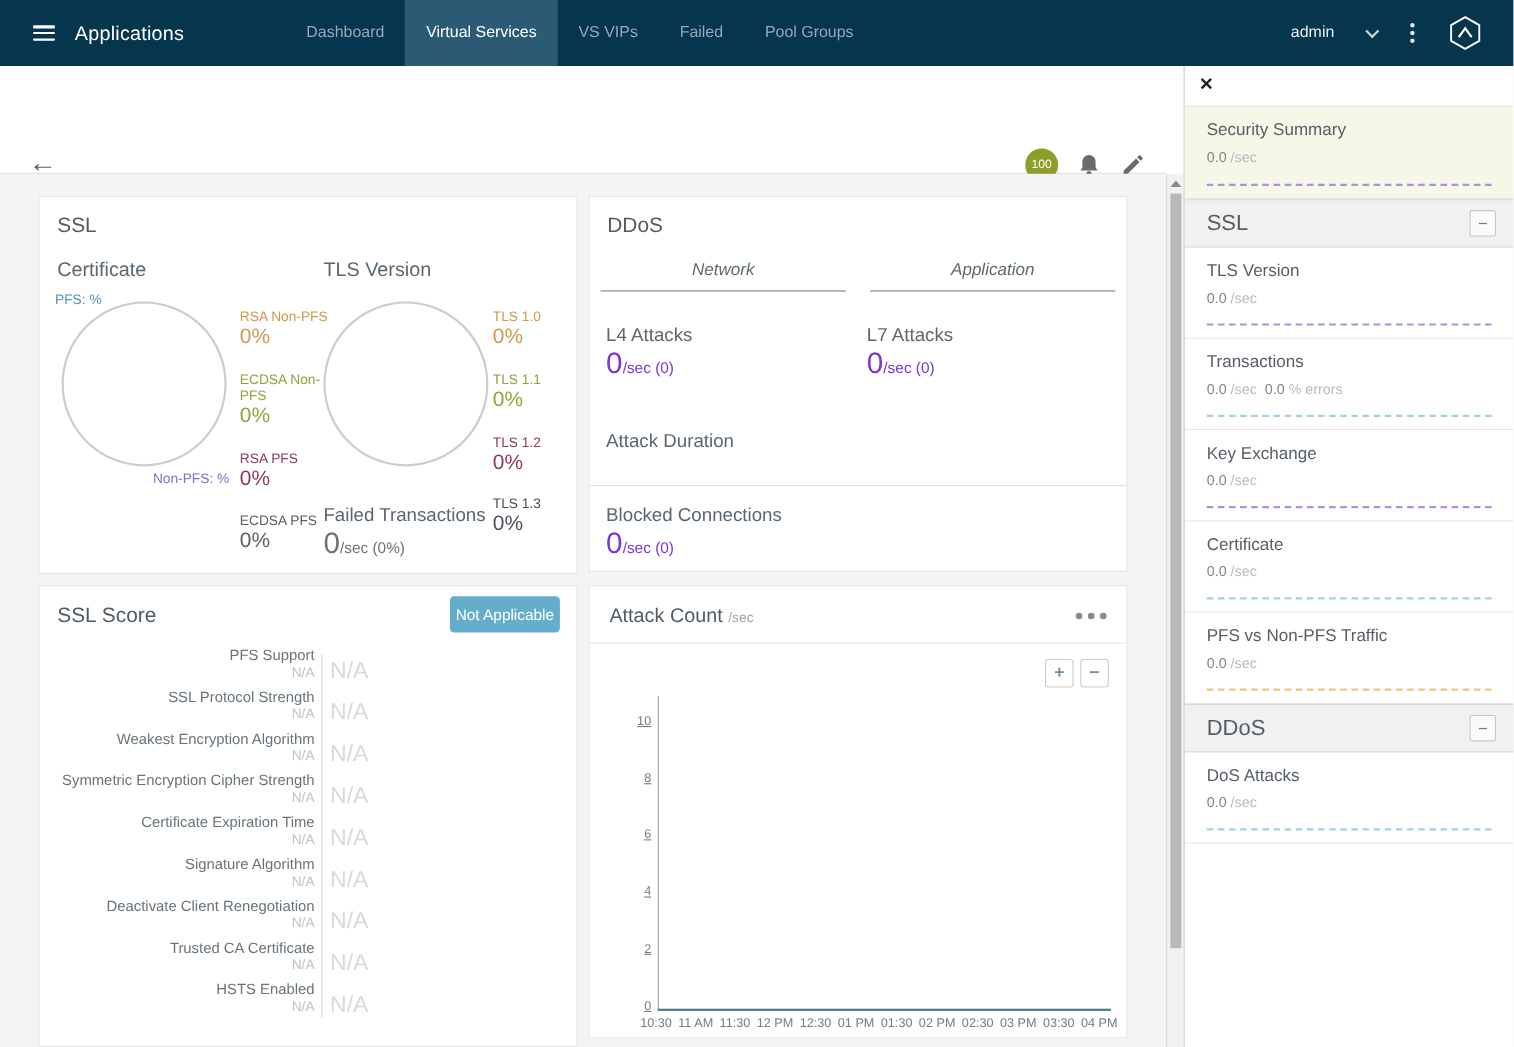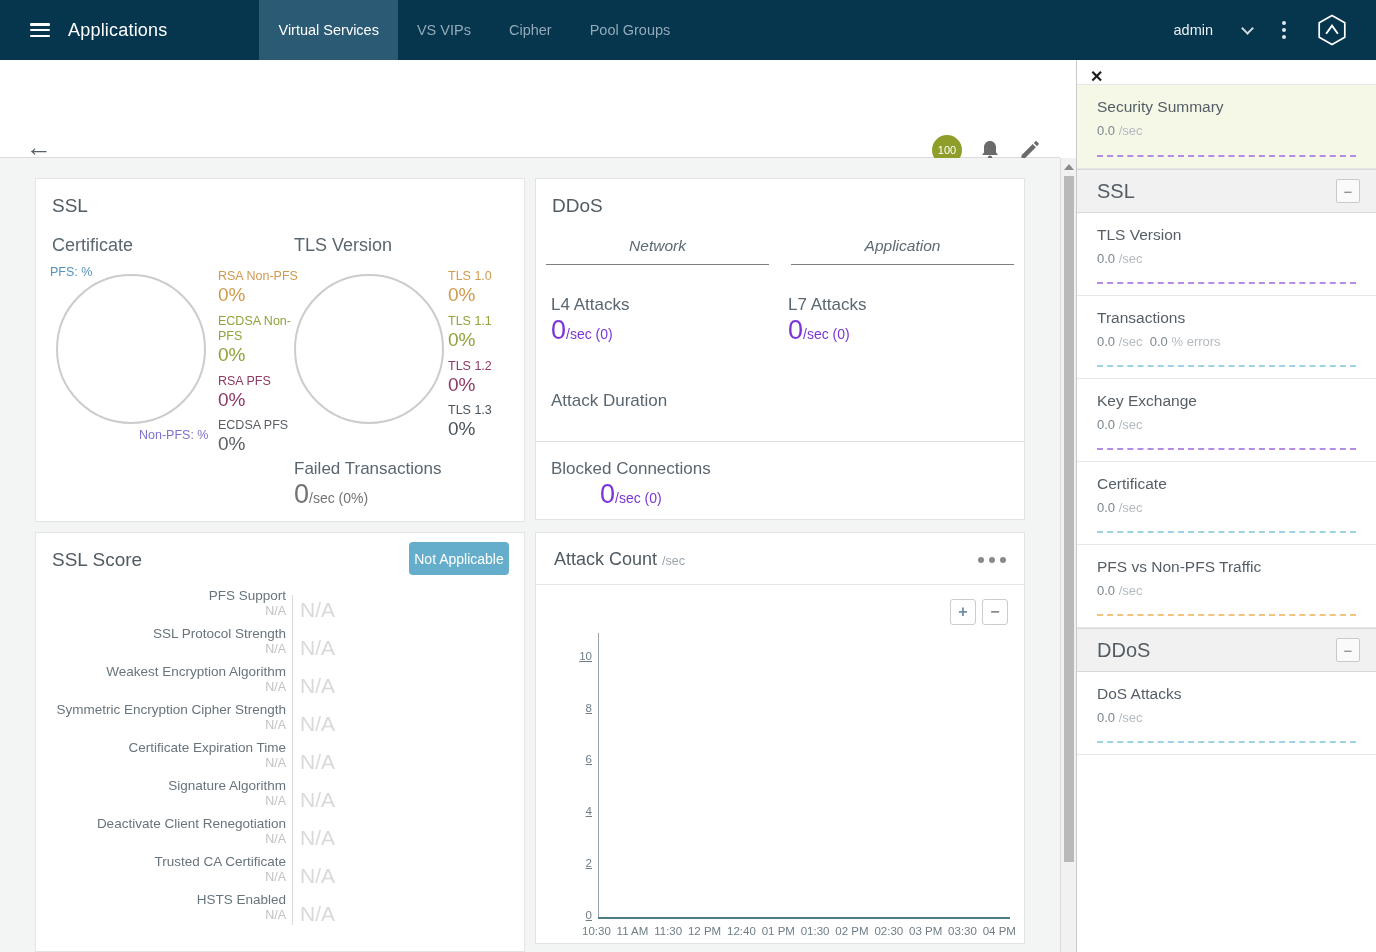--- a/index.html
+++ b/index.html
@@ -49,36 +49,36 @@
 
   
   .p-ssl .panel-title { position:absolute; left:16px; top:16px; }
   .sub-title { font-size:18px; color:#5a6770; }
   .t-cert { position:absolute; left:16px; top:56px; }
   .t-tls  { position:absolute; left:258px; top:56px; }
   .axis-lab { position:absolute; font-size:12.5px; }
   .donut { position:absolute; width:150px; height:150px; border:2px solid #ccc; border-radius:50%; }
   .legend { position:absolute; display:flex; flex-direction:column; }
   .leg-entry { margin-bottom:7px; }
-  .leg-entry .ll { font-size:12.5px; line-height:1.2; }
+  .leg-entry .ll { font-size:12.5px; line-height:1.2;margin-top:12px; }
   .leg-entry .lv { font-size:19px; line-height:1.2; }
   .metric-label { font-size:17px; color:#5a6670; }
   .metric-val { font-size:14px; margin-top:2px; }
   .metric-val .big { font-size:27px; line-height:1; }
   .failed-tx { position:absolute; left:258px; top:280px; }
 
   
   .p-ddos .panel-title { position:absolute; left:16px; top:16px; }
   .ddos-tabs { position:absolute; left:10px; right:10px; top:58px; display:flex; gap:22px;font-style:italic; }
   .ddos-tab { flex:1; text-align:center; font-size:15.5px; color:#5d6a72; padding-bottom:9px; border-bottom:1px solid #7f7f7f; }
   .ddos-l4 { position:absolute; left:15px; top:116px; }
   .ddos-l7 { position:absolute; left:252px; top:116px; }
   .ddos-dur { position:absolute; left:15px; top:212px; }
   .ddos-div { position:absolute; left:0; right:0; top:262px; border-top:1px solid #e0e0e0; }
-  .ddos-blocked { position:absolute; left:15px; top:280px;text-align:center; }
+  .ddos-blocked { position:absolute; left:15px; top:280px; }
 
   
   .p-score .panel-title { position:absolute; left:16px; top:16px; }
   .na-badge { position:absolute; right:15px; top:9px; width:100px; height:33px; border-radius:4px; color:#fff; font-size:14px; display:flex; align-items:center; justify-content:center; }
   .score-rows { position:absolute; left:0; top:52px; right:0; }
   .score-rows:before { content:""; position:absolute; left:256px; top:10px; height:330px; width:1px; background:#d9d9d9; }
   .score-row { height:38px; display:grid; grid-template-columns:250px auto; }
   .score-left { text-align:right; padding-top:3px; }
   .score-label { font-size:13.5px; color:#68747c; line-height:1.2; }
   .score-na { font-size:12.5px; color:#c2c2c2; }
@@ -104,41 +104,42 @@
   .scroll-thumb { position:absolute; left:3px; top:18px; width:10px; height:686px; background:#b9b9b9; cursor:grab; }
 
   
   .sidebar { position:absolute; left:1076px; top:60px; width:300px; height:892px; background:#fff; border-left:1px solid #c9c9c9; }
   .sb-close { position:absolute; left:13px; top:7px; font-size:16px; font-weight:bold; color:#1d1d1d; cursor:pointer; }
   .sb-card { position:relative; padding:13px 20px 0; height:83px; border-bottom:1px solid #e7e7e7; cursor:pointer; }
   .sb-card .sb-title { font-size:15.5px; color:#555e66; margin-bottom:7px; }
   .sb-card .sb-val { font-size:13px; color:#7c868d; }
   .sb-card .sb-unit { color:#b3bbc0; }
   .spark { position:absolute; left:20px; right:20px; bottom:11px; border-top:2px dashed #b48ce6; }
-  .sb-summary { margin-top:24px; height:85px; border-top:1px solid #e7e7e7; }
+  .sb-summary { margin-top:36px; height:85px; border-top:1px solid #e7e7e7; }
   .sb-sec-hd { height:44px; background:#f1f1f1; border-top:1px solid #d8d8d8; border-bottom:1px solid #d8d8d8; display:flex; align-items:center; justify-content:space-between; padding:0 16px 0 20px; }
   .sb-sec-hd .t { font-size:20px; color:#545d65; }
   .collapse-btn { width:24px; height:24px; border:1px solid #c9c9c9; border-radius:2px; background:#fafafa; color:#777; font-size:15px; display:flex; align-items:center; justify-content:center; cursor:pointer; }
 </style>
 </head>
 <body>
 
 <div class="nav">
   <div class="nav-left">
     <div class="burger">
         <span></span>
         <span></span>
         <span></span>
       </div>
     <div class="brand">Applications</div>
   </div>
   <div class="nav-menu">
+    <div class="nav-item">Dashboard</div>
     <div class="nav-item active">Virtual Services</div>
     <div class="nav-item">VS VIPs</div>
-    <div class="nav-item">Cipher</div>
+    <div class="nav-item">Failed</div>
     <div class="nav-item">Pool Groups</div>
   </div>
   <div class="nav-right">
     <div class="nav-user">admin</div>
     <div class="chev"></div>
     <div class="kebab">
         <i></i>
         <i></i>
         <i></i>
       </div>
@@ -364,21 +365,21 @@
     <span class="ytick" style="top:220px;">6</span>
     <span class="ytick" style="top:272px;">4</span>
     <span class="ytick" style="top:324px;">2</span>
     <span class="ytick" style="top:376px;">0</span>
     <div class="baseline" style="border-top-color: rgb(77, 124, 133);"></div>
     <div class="xticks">
       <span>10:30</span>
       <span>11 AM</span>
       <span>11:30</span>
       <span>12 PM</span>
-      <span>12:40</span>
+      <span>12:30</span>
       <span>01 PM</span>
       <span>01:30</span>
       <span>02 PM</span>
       <span>02:30</span>
       <span>03 PM</span>
       <span>03:30</span>
       <span>04 PM</span>
     </div>
   </div>
 </div>

